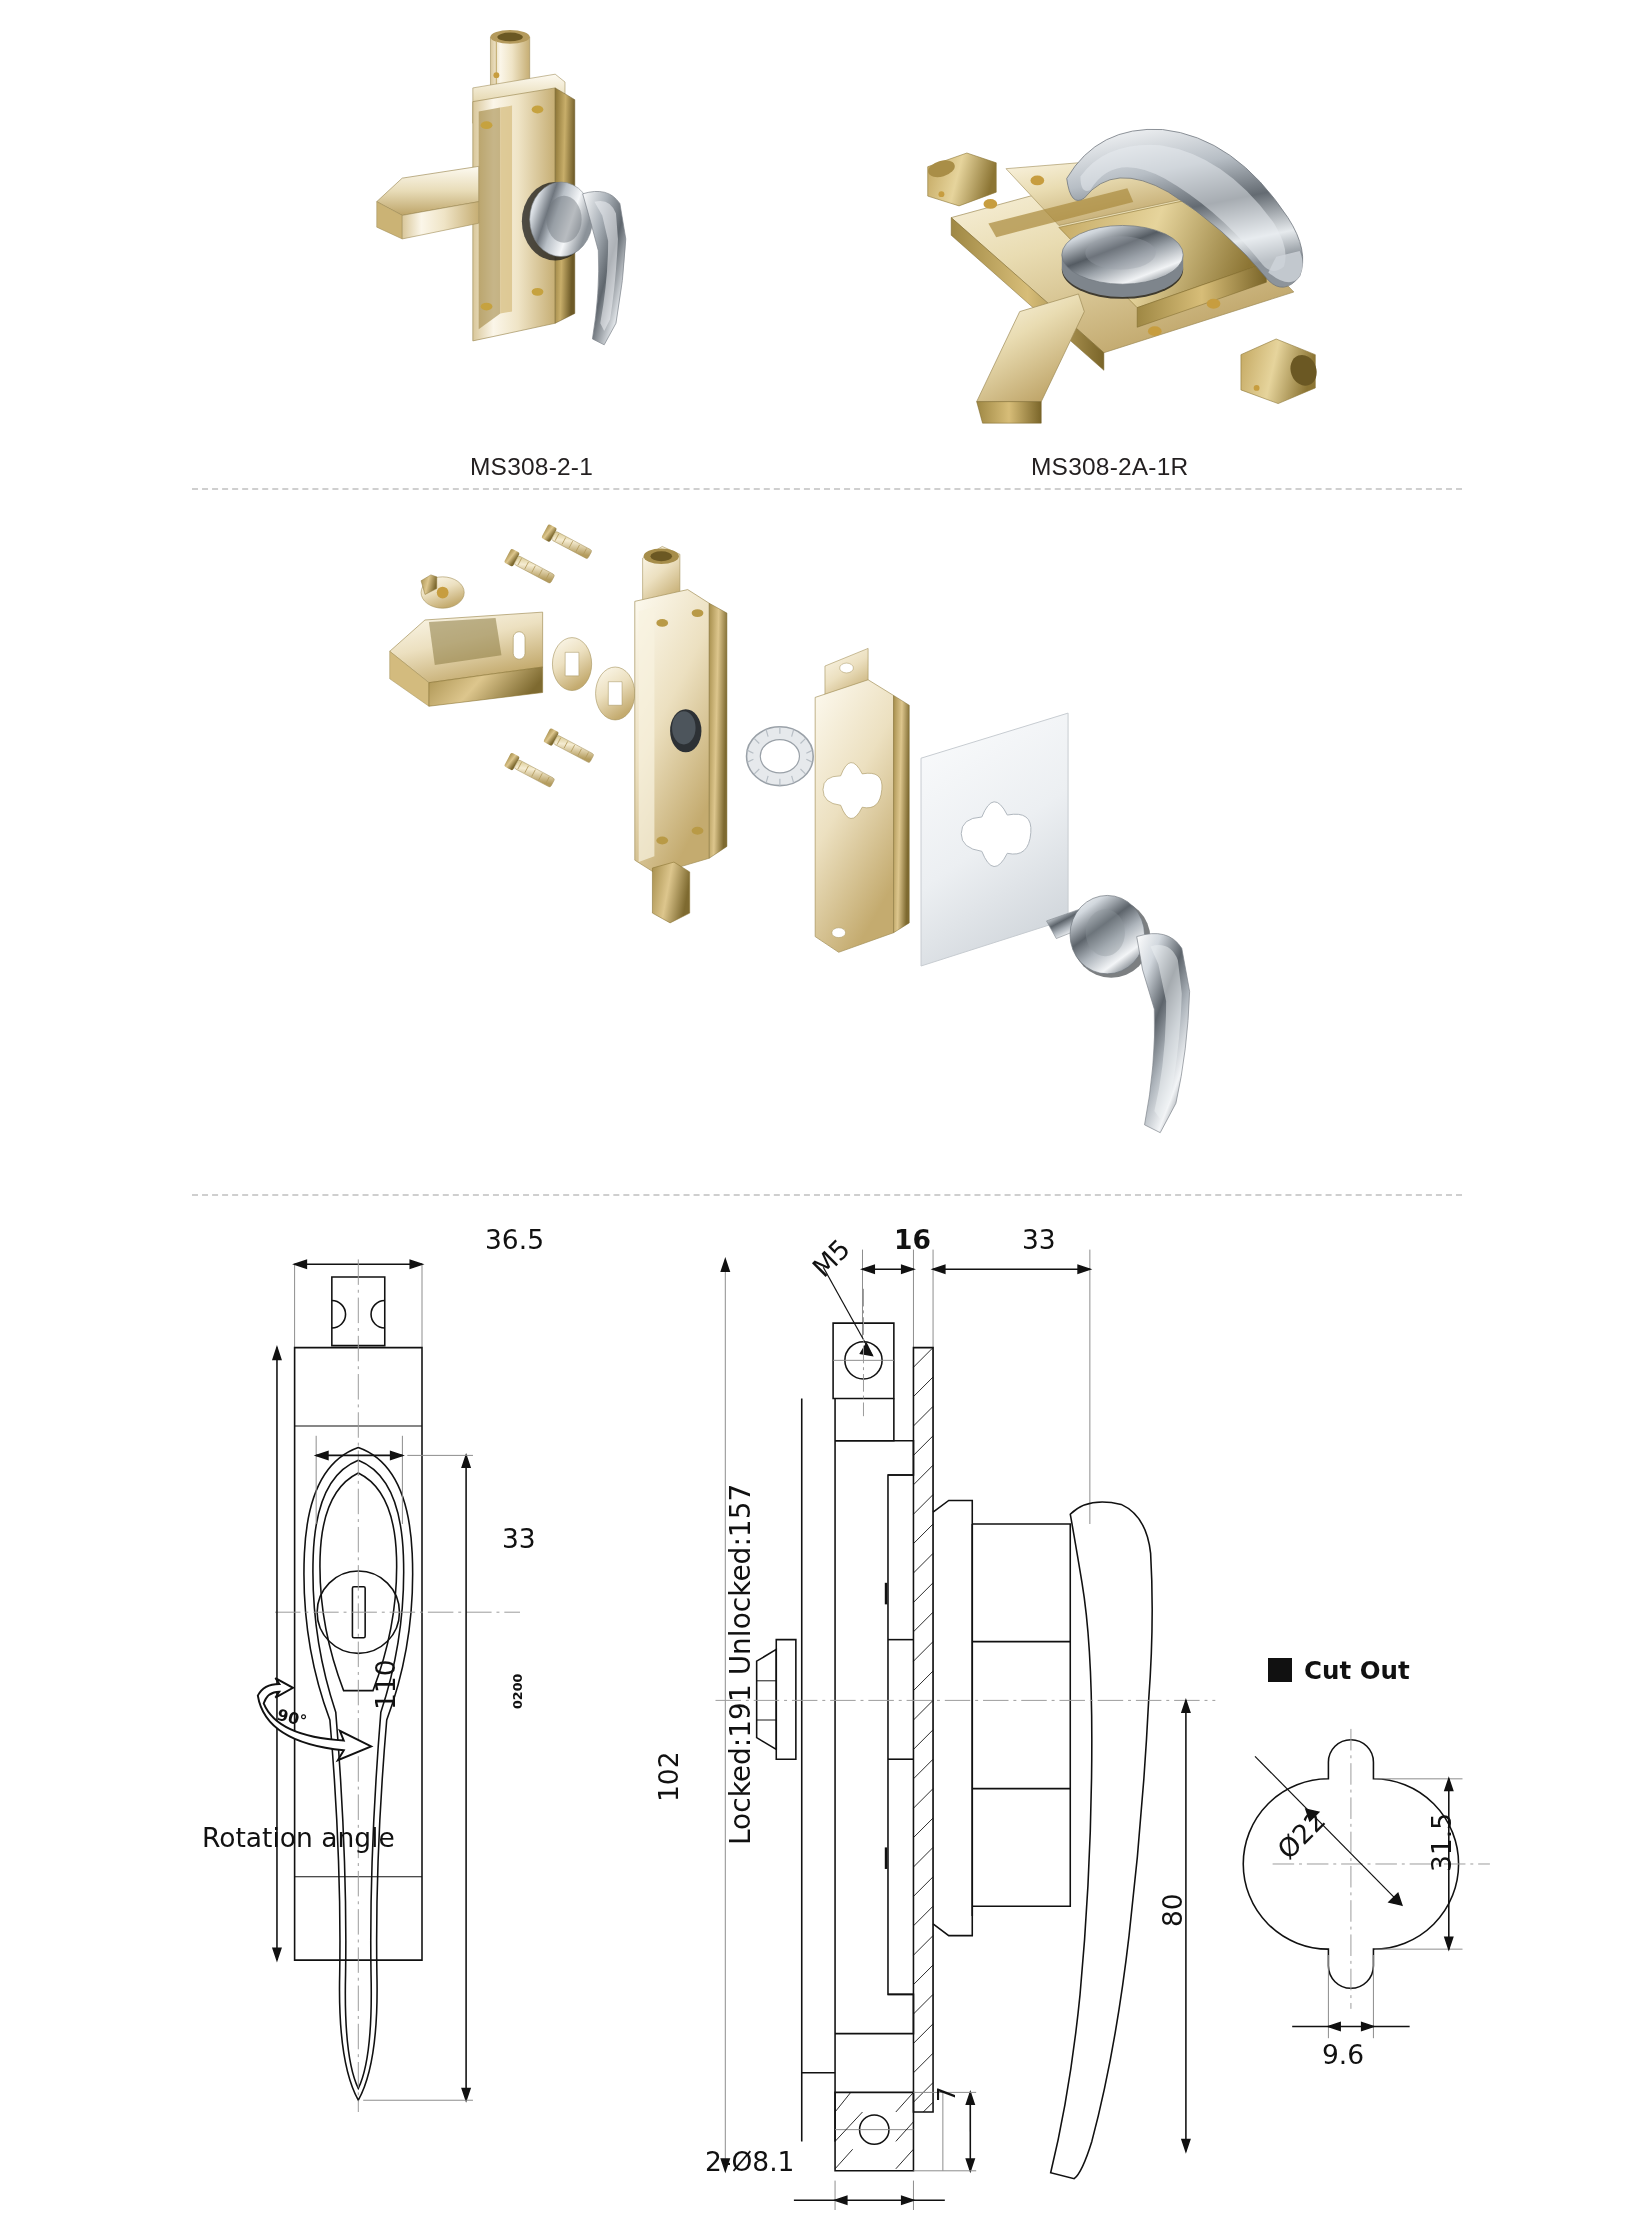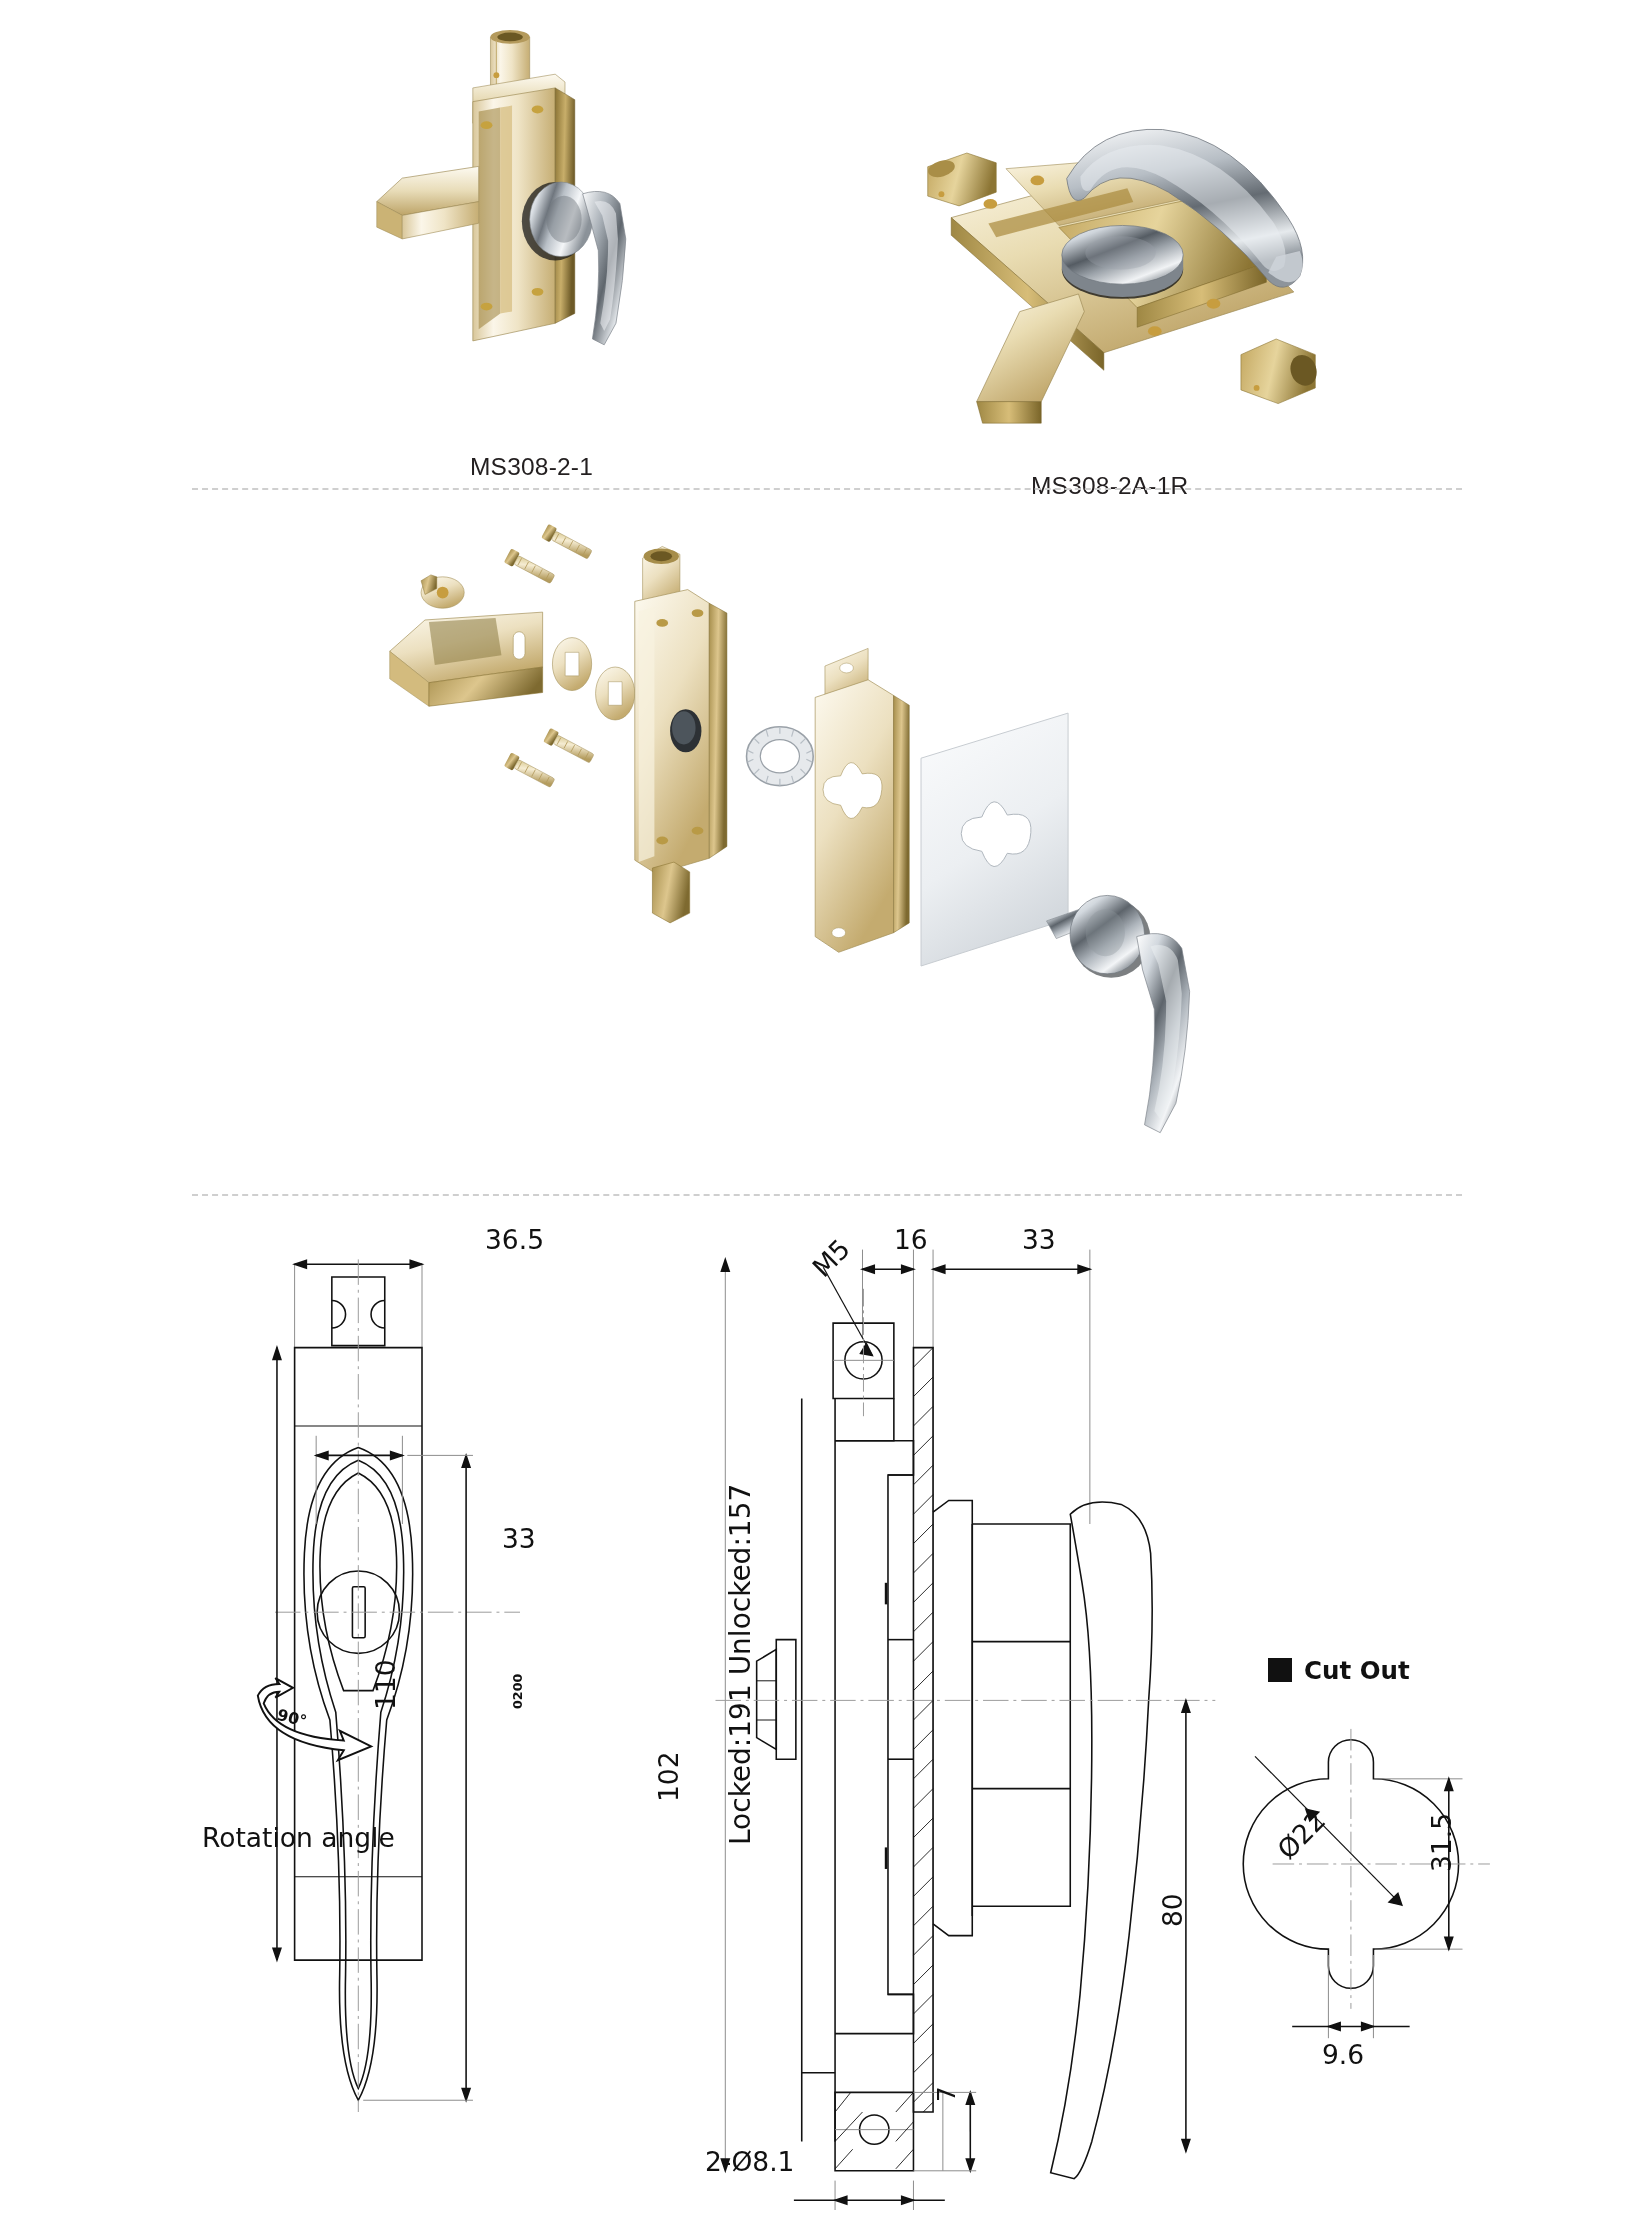--- a/index.html
+++ b/index.html
@@ -29,21 +29,21 @@
   
   .prod-label {
     position: absolute;
     font-size: 24.5px;
     color: #231f20;
     letter-spacing: 0.2px;
     white-space: nowrap;
     text-align: center;
   }
   #label-1 { left: 470px; top: 453px; }
-  #label-2 { left: 1031px; top: 472px; }
+  #label-2 { left: 1031px; top: 453px; }
 
   
   .photo { position: absolute; }
   #photo-1 { left: 363px; top: 29px; width: 353px; height: 412px; }
   #photo-2 { left: 912px; top: 108px; width: 421px; height: 323px; }
   #photo-exploded { left: 372px; top: 519px; width: 902px; height: 647px; }
 
   svg { display: block; overflow: visible; }
 
   
@@ -60,21 +60,21 @@
 
   #txt-365        { left: 485px; top: 1224px; text-align: center; }
   #txt-33-front   { left: 502px; top: 1523px; }
   #txt-110        { left: 370px; top: 1710px; }
   #txt-102        { left: 653px; top: 1802px; }
   #txt-0200       { left: 510px; top: 1709px; }
   #txt-rotlabel   { left: 202px; top: 1822px; font-size: 26.5px; }
   #txt-90deg      { left: 280px; top: 1705px; font-size: 15.7px; font-weight: bold;
                     transform: rotate(14deg); transform-origin: left top; }
   #txt-m5         { left: 806px; top: 1261px; }
-  #txt-16         { left: 894px; top: 1224px; }
+  #txt-16         { left: 894px; top: 1224px; font-weight: bold; }
   #txt-33-side    { left: 1022px; top: 1224px; }
   #txt-lockstate  { left: 724px; top: 1845px; font-size: 28px; }
   #txt-80         { left: 1157px; top: 1927px; }
   #txt-7          { left: 932px; top: 2102px; font-size: 24.5px; }
   #txt-2o81       { left: 705px; top: 2146px; }
   #txt-cutout     { left: 1304px; top: 1656px; font-size: 24.5px; font-weight: bold;
                     color: #111; text-align: right; }
   #txt-o22        { left: 1271px; top: 1843px; }
   #txt-315        { left: 1426px; top: 1872px; }
   #txt-75         { left: 1322px; top: 2039px; }

